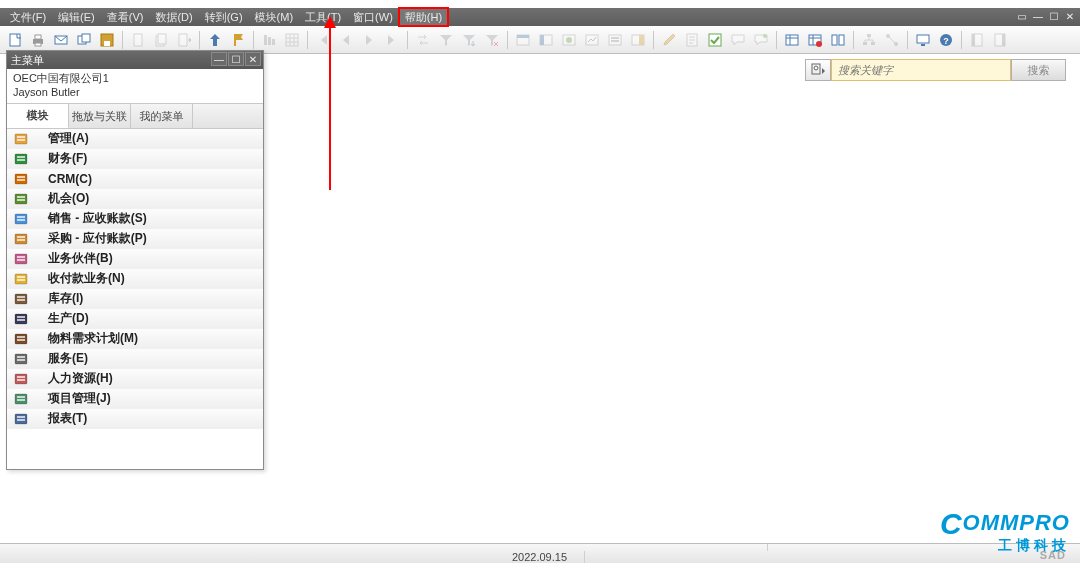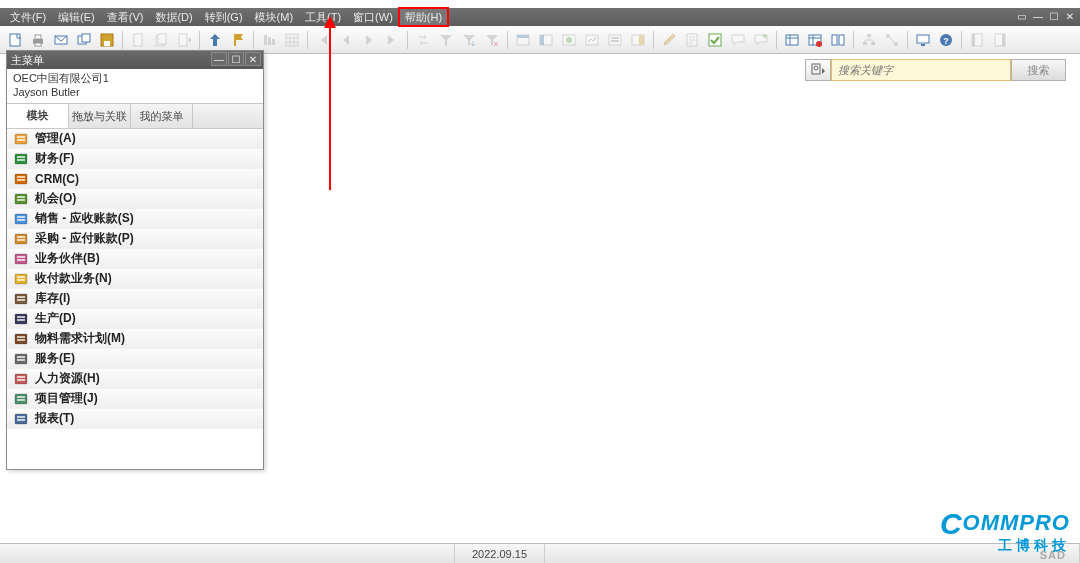--- a/index.html
+++ b/index.html
@@ -27,31 +27,31 @@
   
   .panel { position:absolute; left:6px; top:50px; width:258px; border:1px solid #8a8a8a; background:#fff; box-shadow:2px 2px 4px rgba(0,0,0,.15);}
   .panel-title { height:18px; background:linear-gradient(#6a6a6a,#565656); color:#fff; font-size:11px; display:flex; align-items:center; padding:0 4px; position:relative;}
   .panel-title .pt-ctrls { position:absolute; right:2px; top:1px; display:flex;}
   .panel-title .pt-ctrls span { width:16px; height:14px; display:flex; align-items:center; justify-content:center; font-size:10px; color:#eee; border:1px solid #8a8a8a; background:#6a6a6a; margin-left:1px;}
   .panel-info { padding:2px 6px 4px; font-size:11px; color:#333; line-height:14px;}
   .tabs { display:flex; height:26px; border-top:1px solid #c8c8c8; border-bottom:1px solid #c8c8c8; background:linear-gradient(#f4f4f4,#e3e3e3);}
   .tabs .tab { flex:0 0 62px; display:flex; align-items:center; justify-content:center; font-size:11px; border-right:1px solid #c8c8c8; color:#444;}
   .tabs .tab.active { background:#fff; border-bottom:1px solid #fff; font-weight:bold; position:relative; top:0;}
   .tree { height:340px; overflow:auto; border-top:none;}
-  .tree-row { display:flex; align-items:center; height:20px; padding:0 6px; gap:6px; border-bottom:1px solid #f0f0f0; background:linear-gradient(#fcfcfc,#efefef);}
+  .tree-row { display:flex; align-items:center; height:20px; padding:0 6px; gap:19px; border-bottom:1px solid #f0f0f0; background:linear-gradient(#fcfcfc,#efefef);}
   .tree-row .ico { width:16px; height:16px; flex:0 0 16px; display:flex; align-items:center; justify-content:center;}
   .tree-row .lbl { font-size:12px; color:#222; font-weight:bold;}
   .tree::-webkit-scrollbar { width:16px;}
   .tree::-webkit-scrollbar-track { background:#ececec; border-left:1px solid #cfcfcf;}
   .tree::-webkit-scrollbar-thumb { background:#c7c7c7; border:1px solid #a8a8a8;}
   
   .arrow-annot { position:absolute; left:329px; top:18px; width:2px; height:172px; background:#ff0000;}
   .arrow-annot::before { content:""; position:absolute; top:-2px; left:-5px; width:0; height:0; border-left:6px solid transparent; border-right:6px solid transparent; border-bottom:12px solid #ff0000;}
   
-  .statusbar { position:absolute; left:0; bottom:0; height:20px; width:100%; border-top:1px solid #bcbcbc; background:linear-gradient(#f7f7f7,#e5e5e5); display:flex; align-items:center;}
+  .statusbar { position:absolute; left:0; bottom:0; height:20px; width:100%; border-top:1px solid #bcbcbc; background:linear-gradient(#f7f7f7,#e5e5e5); display:flex; align-items:center;flex-direction:column;}
   .statusbar .sb-cell { height:100%; border-right:1px solid #cfcfcf; display:flex; align-items:center; padding:0 10px; font-size:11px; color:#444;}
   .statusbar .sb-left { width:455px;}
   .statusbar .sb-date { width:90px; justify-content:center;}
   
   .watermark { position:absolute; right:10px; bottom:8px; font-weight:bold; font-style:italic; color:#0099d8; font-size:22px; letter-spacing:1px;}
   .watermark .big { font-size:30px; vertical-align:-4px;}
   .watermark .sub { display:block; font-size:14px; font-style:normal; color:#0099d8; letter-spacing:4px; text-align:right; margin-top:-4px;}
   .watermark .sad { position:absolute; right:4px; bottom:-6px; color:#aaa; font-size:11px; font-style:normal; letter-spacing:1px;}
 </style>
 </head>

